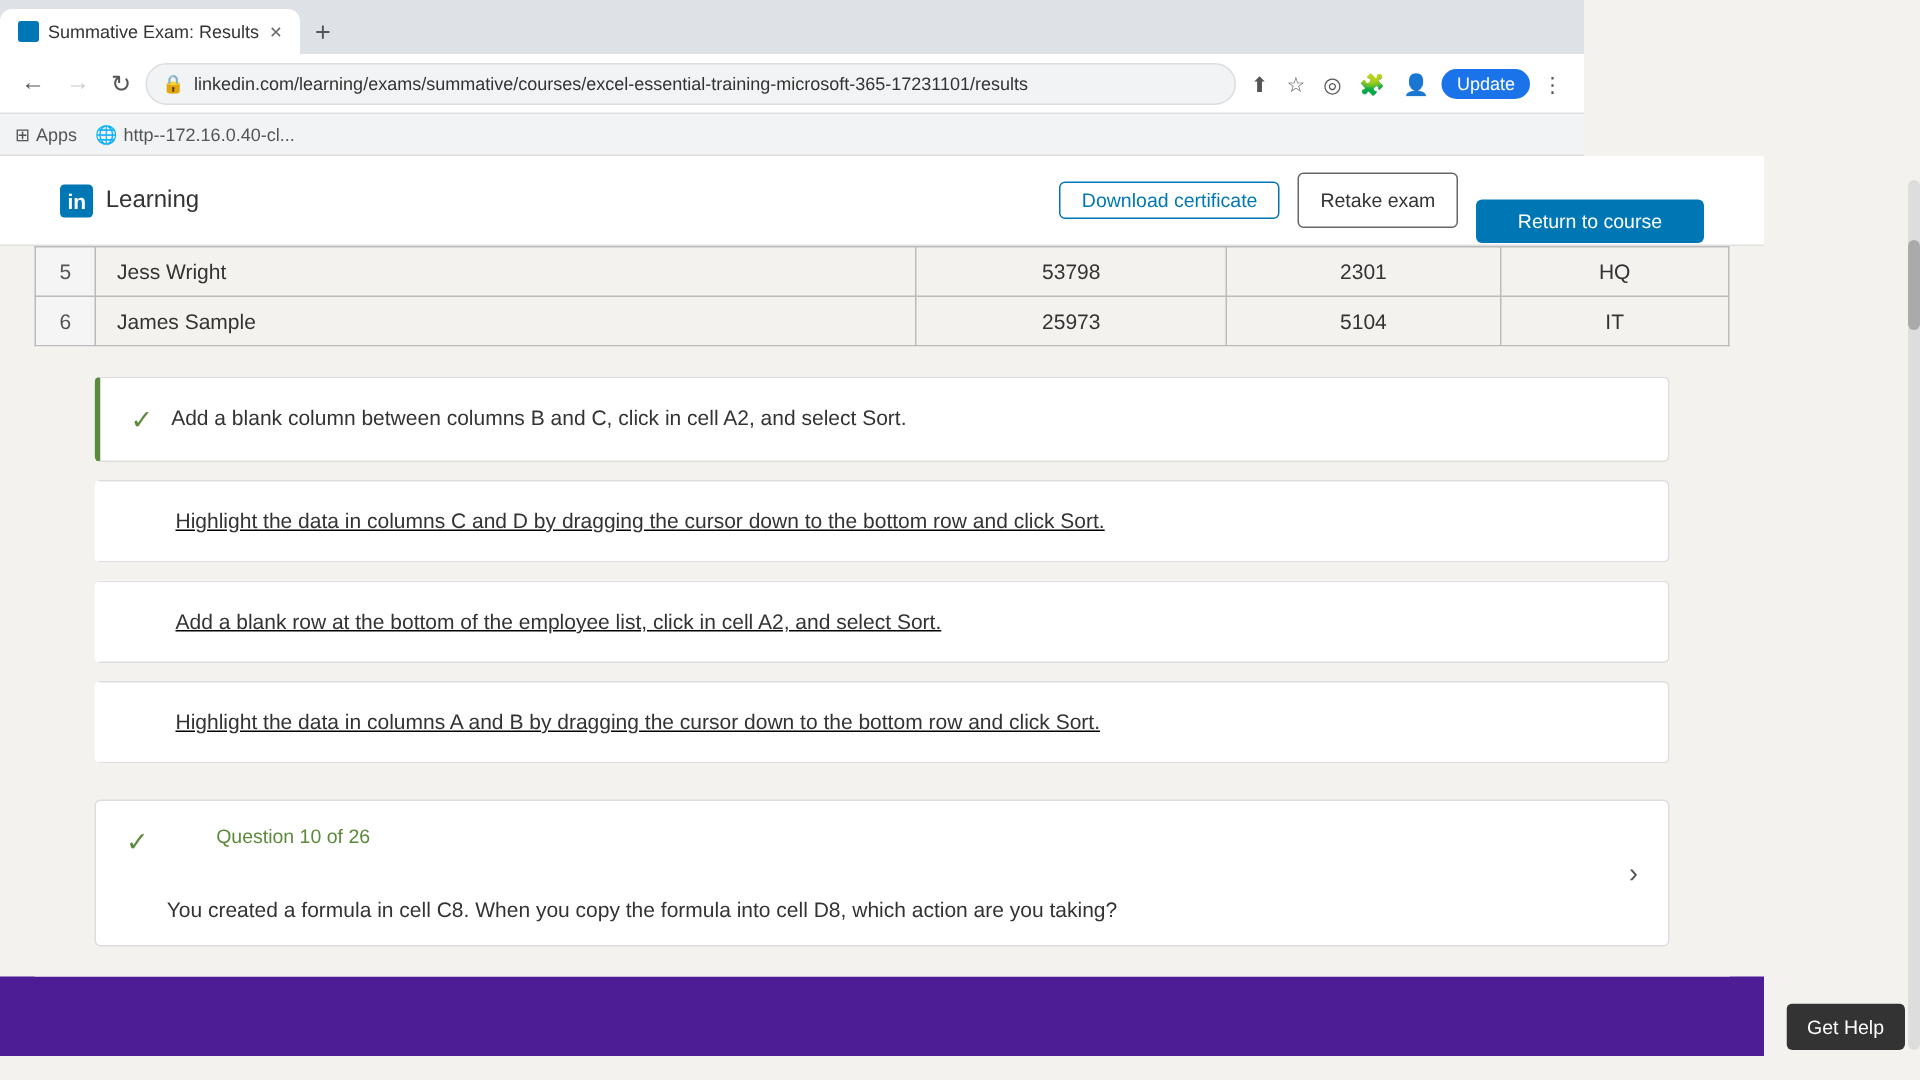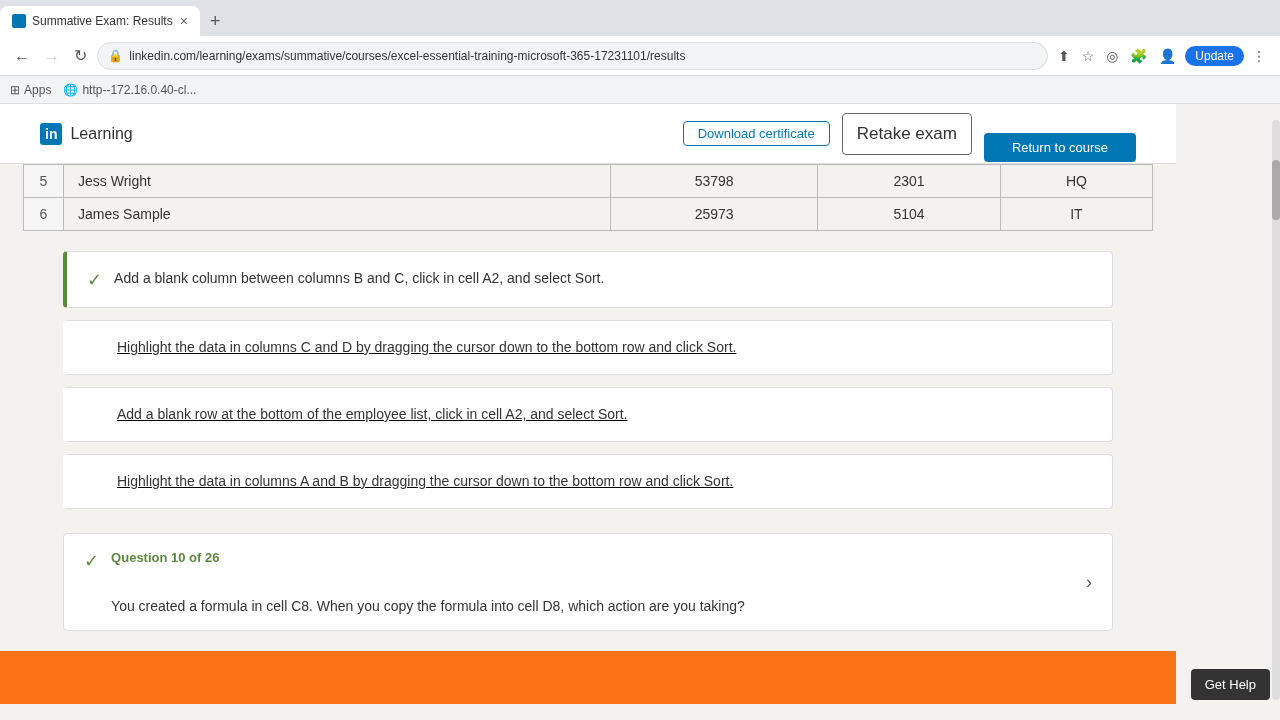--- a/index.html
+++ b/index.html
@@ -1,46 +1,46 @@
 <!DOCTYPE html>
 <html><head>
   <meta charset="utf-8">
   <style>
     * { margin: 0; padding: 0; box-sizing: border-box; }
     body { font-family: -apple-system, BlinkMacSystemFont, 'Segoe UI', Arial, sans-serif; background: #f3f2ee; font-size: 14px; }
 
     
-    .browser-chrome { background: #2c2c2c; width: 1280px; }
+    .browser-chrome { background: #2c2c2c; width: 1056px; }
     .tab-bar { background: #dee1e6; display: flex; align-items: flex-end; padding: 6px 0 0 0; height: 36px; }
     .tab { background: #fff; display: flex; align-items: center; padding: 0 12px; height: 30px; border-radius: 8px 8px 0 0; min-width: 200px; font-size: 12px; color: #333; gap: 6px; }
     .tab .favicon { width: 14px; height: 14px; background: #0077b5; border-radius: 2px; display: inline-block; flex-shrink: 0; }
     .tab .tab-title { white-space: nowrap; overflow: hidden; text-overflow: ellipsis; max-width: 150px; }
     .tab .close-btn { margin-left: auto; color: #666; font-size: 14px; cursor: pointer; }
     .tab-new { background: transparent; border: none; color: #555; font-size: 18px; padding: 0 10px; cursor: pointer; align-self: center; }
     .nav-bar { background: #fff; display: flex; align-items: center; padding: 6px 10px; gap: 6px; border-bottom: 1px solid #ddd; height: 40px; }
     .nav-btn { background: none; border: none; cursor: pointer; font-size: 16px; color: #555; padding: 2px 4px; }
     .nav-btn.disabled { color: #ccc; cursor: default; }
     .address-bar { flex: 1; display: flex; align-items: center; background: #f1f3f4; border: 1px solid #ddd; border-radius: 20px; padding: 4px 10px; gap: 6px; height: 28px; }
     .lock-icon { color: #777; font-size: 12px; }
     .address-text { font-size: 12px; color: #333; flex: 1; }
     .nav-icons { display: flex; gap: 4px; align-items: center; }
     .nav-icon-btn { background: none; border: none; cursor: pointer; font-size: 14px; color: #555; padding: 2px 4px; }
     .update-btn { background: #1a73e8; color: #fff; border: none; border-radius: 12px; padding: 3px 10px; font-size: 12px; cursor: pointer; }
     .bookmarks-bar { background: #f1f3f4; padding: 3px 10px; display: flex; align-items: center; gap: 12px; height: 28px; border-bottom: 1px solid #ddd; font-size: 12px; color: #555; }
 
     
-    .page { background: #f97316; width: 1176px; min-height: 600px; overflow: hidden; }
+    .page { background: #4c1d95; width: 1176px; min-height: 600px; overflow: hidden; }
 
     
     .li-header { background: #fff; border-bottom: 1px solid #e0e0e0; padding: 10px 40px; display: flex; align-items: center; justify-content: flex-end; gap: 12px; height: 60px; }
     .li-logo { display: flex; align-items: center; gap: 8px; margin-right: auto; }
     .li-logo-icon { background: #0077b5; color: #fff; font-weight: bold; font-size: 14px; padding: 3px 5px; border-radius: 3px; }
     .li-logo-text { font-size: 16px; font-weight: 400; color: #333; }
     .download-cert-btn { background: #fff; border: 1px solid #0077b5; color: #0077b5; padding: 4px 14px; border-radius: 4px; font-size: 13px; cursor: pointer; }
-    .retake-exam-btn { background: #fff; border: 1px solid #666; color: #333; padding: 10px 14px; border-radius: 4px; font-size: 17px; cursor: pointer; }
+    .retake-exam-btn { background: #fff; border: 1px solid #666; color: #333; padding: 10px 14px; border-radius: 4px; font-size: 13px; cursor: pointer; }
     .return-course-btn { background: #0077b5; border: none; color: #fff; padding: 7px 28px; border-radius: 4px; font-size: 13px; cursor: pointer; font-weight: 500; margin-top: 28px; }
 
     
     .content { background: #f3f2ee; padding: 0; display: flex; flex-direction: column; align-items: center; }
 
     
     .excel-table { width: 100%; border-collapse: collapse; margin-bottom: 0; }
     .excel-table td { border: 1px solid #bbb; padding: 8px 14px; text-align: center; font-size: 14px; color: #333; }
     .excel-table td:first-child { background: #f5f5f5; color: #555; font-weight: 500; width: 40px; }
     .excel-table td.name-col { text-align: left; min-width: 180px; }
@@ -51,21 +51,21 @@
     .question-card.correct { border-left: 4px solid #5c8a3c; }
     .question-card.regular { border-left: 4px solid transparent; text-decoration: underline; }
     .check-icon { color: #5c8a3c; font-size: 18px; margin-top: 1px; flex-shrink: 0; }
     .card-text { font-size: 14px; color: #333; line-height: 1.5; }
 
     
     .q10-section { background: #f3f2ee; padding: 12px 40px 0 40px; }
     .q10-card { background: #fff; border: 1px solid #ddd; border-radius: 4px; padding: 16px 20px; display: flex; align-items: flex-start; gap: 12px; cursor: pointer; }
     .q10-check { color: #5c8a3c; font-size: 18px; flex-shrink: 0; }
     .q10-content { flex: 1; }
-    .q10-label { color: #5c8a3c; font-size: 13px; font-weight: 700; margin-bottom: 4px; }
+    .q10-label { color: #5c8a3c; font-size: 13px; font-weight: 400; margin-bottom: 4px; margin-left: 33px; }
     .q10-text { font-size: 14px; color: #333; margin-top: 33px; }
     .q10-arrow { color: #555; font-size: 18px; align-self: center; }
 
     
     .get-help-btn { position: fixed; bottom: 20px; right: 10px; background: #333; color: #fff; border: none; border-radius: 4px; padding: 8px 14px; font-size: 13px; cursor: pointer; }
 
     
     .scrollbar { position: fixed; right: 0; top: 120px; width: 8px; background: #ddd; height: 580px; border-radius: 4px; }
     .scrollbar-thumb { width: 8px; height: 60px; background: #aaa; border-radius: 4px; margin-top: 40px; }
 

